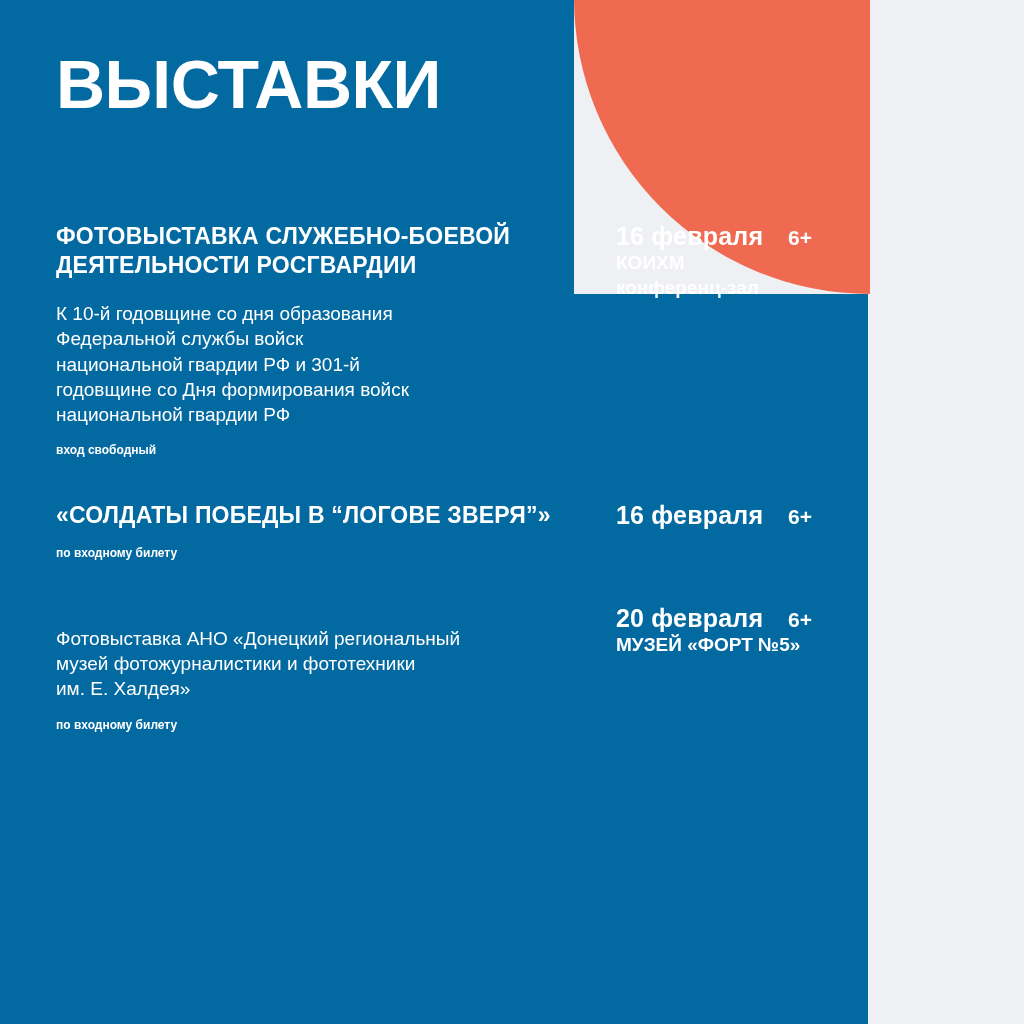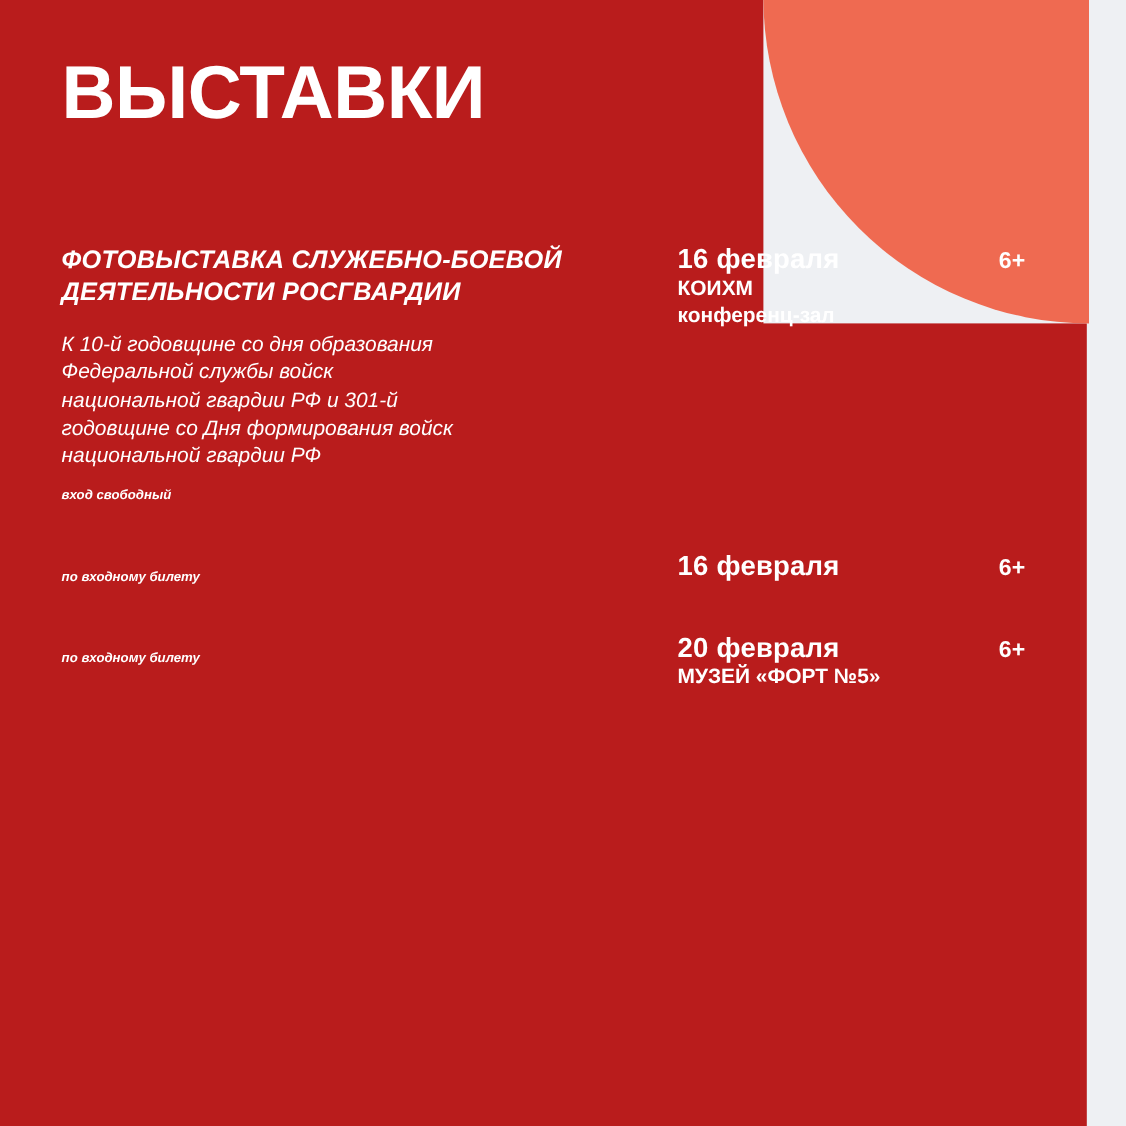--- a/index.html
+++ b/index.html
@@ -11,23 +11,23 @@
   }
   body {
     background: #eef0f3;
     position: relative;
   }
 
   
   .poster {
     position: absolute;
     left: 0; top: 0;
-    width: 988px;
+    width: 868px;
     height: 1024px;
-    background: #b91c1c;
+    background: #0369a1;
   }
   
   .corner-cut {
     position: absolute;
     top: -2px;
     right: -2px;
     width: 296px;
     height: 296px;
     background: #eef0f3;
   }
@@ -66,21 +66,20 @@
     display: flex;
     align-items: flex-start;
     margin-bottom: 44px;
   }
   .event:last-child { margin-bottom: 0; }
 
   .event-left {
     width: 560px;
     flex: 0 0 560px;
     padding-right: 30px;
-    font-style: italic;
   }
   .event-right {
     flex: 1 1 auto;
     display: flex;
     flex-direction: column;
   }
 
   .event-title {
     font-size: 23px;
     line-height: 1.24;
@@ -163,32 +162,37 @@
             <span class="event-date">16 февраля</span>
             <span class="age-rating">6+</span>
           </div>
           <div class="event-venue">КОИХМ
 конференц-зал</div>
         </div>
       </div>
 
       <div class="event">
         <div class="event-left">
+          <div class="event-title">«СОЛДАТЫ ПОБЕДЫ
+В “ЛОГОВЕ ЗВЕРЯ”»</div>
           <div class="event-entry">по входному билету</div>
         </div>
         <div class="event-right">
           <div class="right-row">
             <span class="event-date">16 февраля</span>
             <span class="age-rating">6+</span>
           </div>
         </div>
       </div>
 
       <div class="event">
         <div class="event-left">
+          <div class="event-desc">Фотовыставка АНО «Донецкий региональный
+музей фотожурналистики и фототехники
+им. Е. Халдея»</div>
           <div class="event-entry">по входному билету</div>
         </div>
         <div class="event-right">
           <div class="right-row">
             <span class="event-date">20 февраля</span>
             <span class="age-rating">6+</span>
           </div>
           <div class="event-venue upper">МУЗЕЙ «ФОРТ №5»</div>
         </div>
       </div>

